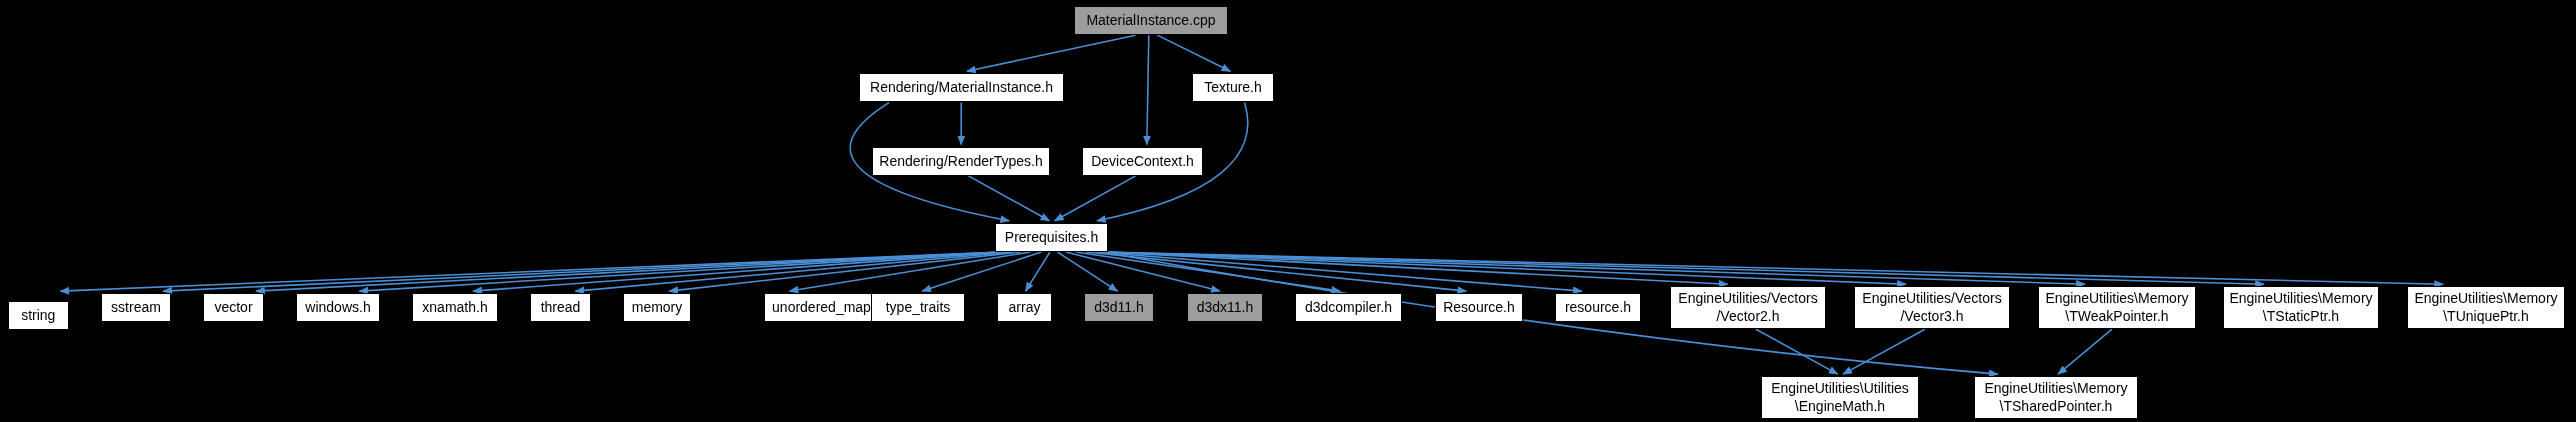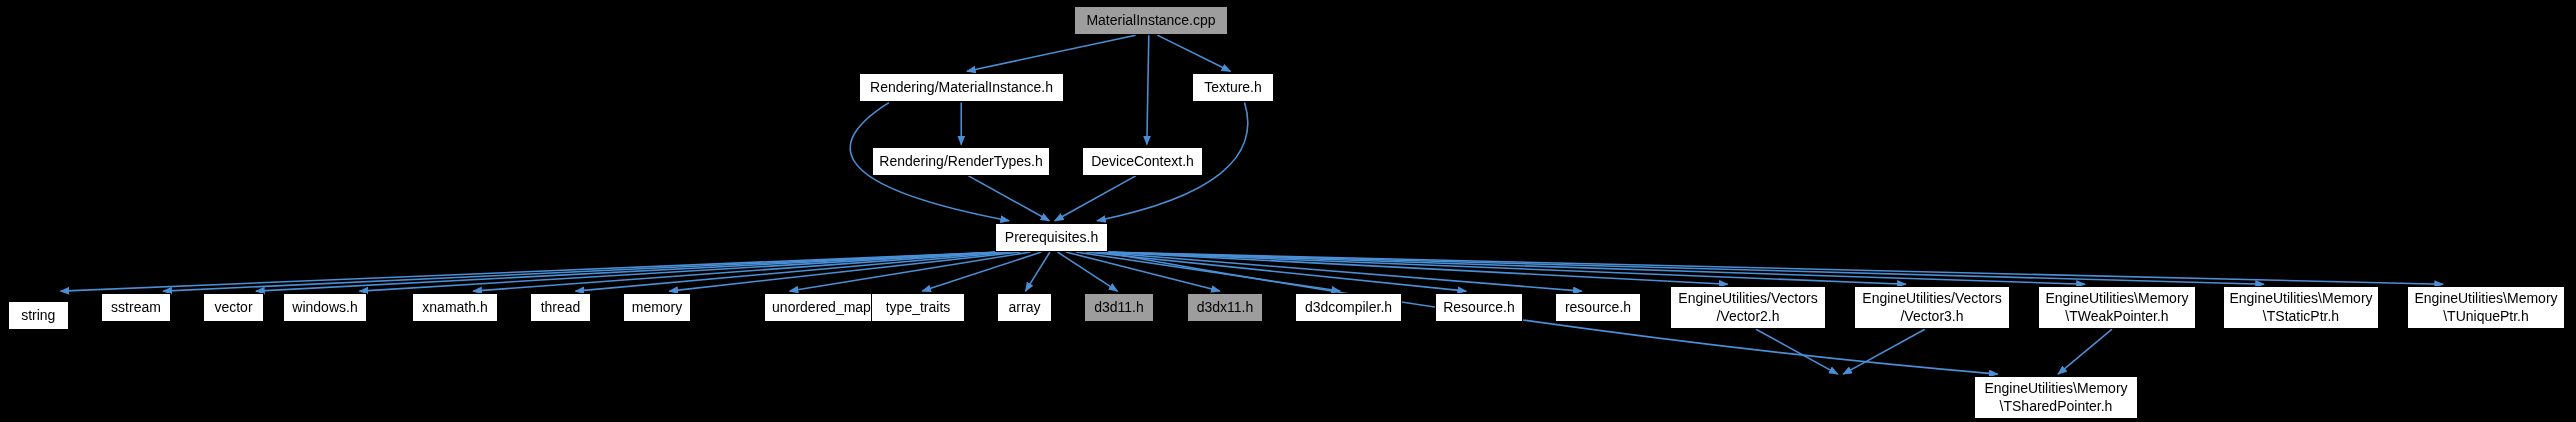--- a/index.html
+++ b/index.html
@@ -85,21 +85,21 @@
 
 <div class="node filled" style="left: 1074px; top: 5.9px; width: 154px; height: 29px;">MaterialInstance.cpp</div>
     <div class="node" style="left: 859px; top: 73px; width: 205px; height: 29px;">Rendering/MaterialInstance.h</div>
     <div class="node" style="left: 1192px; top: 73px; width: 82px; height: 29px;">Texture.h</div>
     <div class="node" style="left: 872px; top: 147px; width: 178px; height: 29px;">Rendering/RenderTypes.h</div>
     <div class="node" style="left: 1082px; top: 147px; width: 121px; height: 29px;">DeviceContext.h</div>
     <div class="node" style="left: 995px; top: 223px; width: 113px; height: 29px;">Prerequisites.h</div>
     <div class="node" style="left: 7.8px; top: 293px; width: 61px; height: 29px; margin-top: 8px;">string</div>
     <div class="node" style="left: 101px; top: 293px; width: 70px; height: 29px;">sstream</div>
     <div class="node" style="left: 203px; top: 293px; width: 61px; height: 29px;">vector</div>
-    <div class="node" style="left: 283px; top: 293px; width: 84px; height: 29px;">windows.h</div>
+    <div class="node" style="left: 296px; top: 293px; width: 84px; height: 29px;">windows.h</div>
     <div class="node" style="left: 412px; top: 293px; width: 86px; height: 29px;">xnamath.h</div>
     <div class="node" style="left: 530px; top: 293px; width: 61px; height: 29px;">thread</div>
     <div class="node" style="left: 623px; top: 293px; width: 68px; height: 29px;">memory</div>
     <div class="node" style="left: 764px; top: 293px; width: 115px; height: 29px;">unordered_map</div>
     <div class="node" style="left: 871px; top: 293px; width: 94px; height: 29px;">type_traits</div>
     <div class="node" style="left: 997px; top: 293px; width: 55px; height: 29px;">array</div>
     <div class="node filled" style="left: 1084px; top: 293px; width: 70px; height: 29px;">d3d11.h</div>
     <div class="node filled" style="left: 1187px; top: 293px; width: 76px; height: 29px;">d3dx11.h</div>
     <div class="node" style="left: 1295px; top: 293px; width: 107px; height: 29px;">d3dcompiler.h</div>
     <div class="node" style="left: 1435px; top: 293px; width: 88px; height: 29px;">Resource.h</div>
@@ -107,16 +107,18 @@
     <div class="node" style="left: 1670px; top: 286px; width: 156px; height: 43px;">EngineUtilities/Vectors
 /Vector2.h</div>
     <div class="node" style="left: 1854px; top: 286px; width: 156px; height: 43px;">EngineUtilities/Vectors
 /Vector3.h</div>
     <div class="node" style="left: 2038px; top: 286px; width: 158px; height: 43px;">EngineUtilities\Memory
 \TWeakPointer.h</div>
     <div class="node" style="left: 2223px; top: 286px; width: 156px; height: 43px;">EngineUtilities\Memory
 \TStaticPtr.h</div>
     <div class="node" style="left: 2407px; top: 286px; width: 158px; height: 43px;">EngineUtilities\Memory
 \TUniquePtr.h</div>
+    <div class="node" style="left: 1761px; top: 376px; width: 158px; height: 43px;">EngineUtilities\Utilities
+\EngineMath.h</div>
     <div class="node" style="left: 1974px; top: 376px; width: 164px; height: 43px;">EngineUtilities\Memory
 \TSharedPointer.h</div>
   </div>
 
 
 </body></html>

